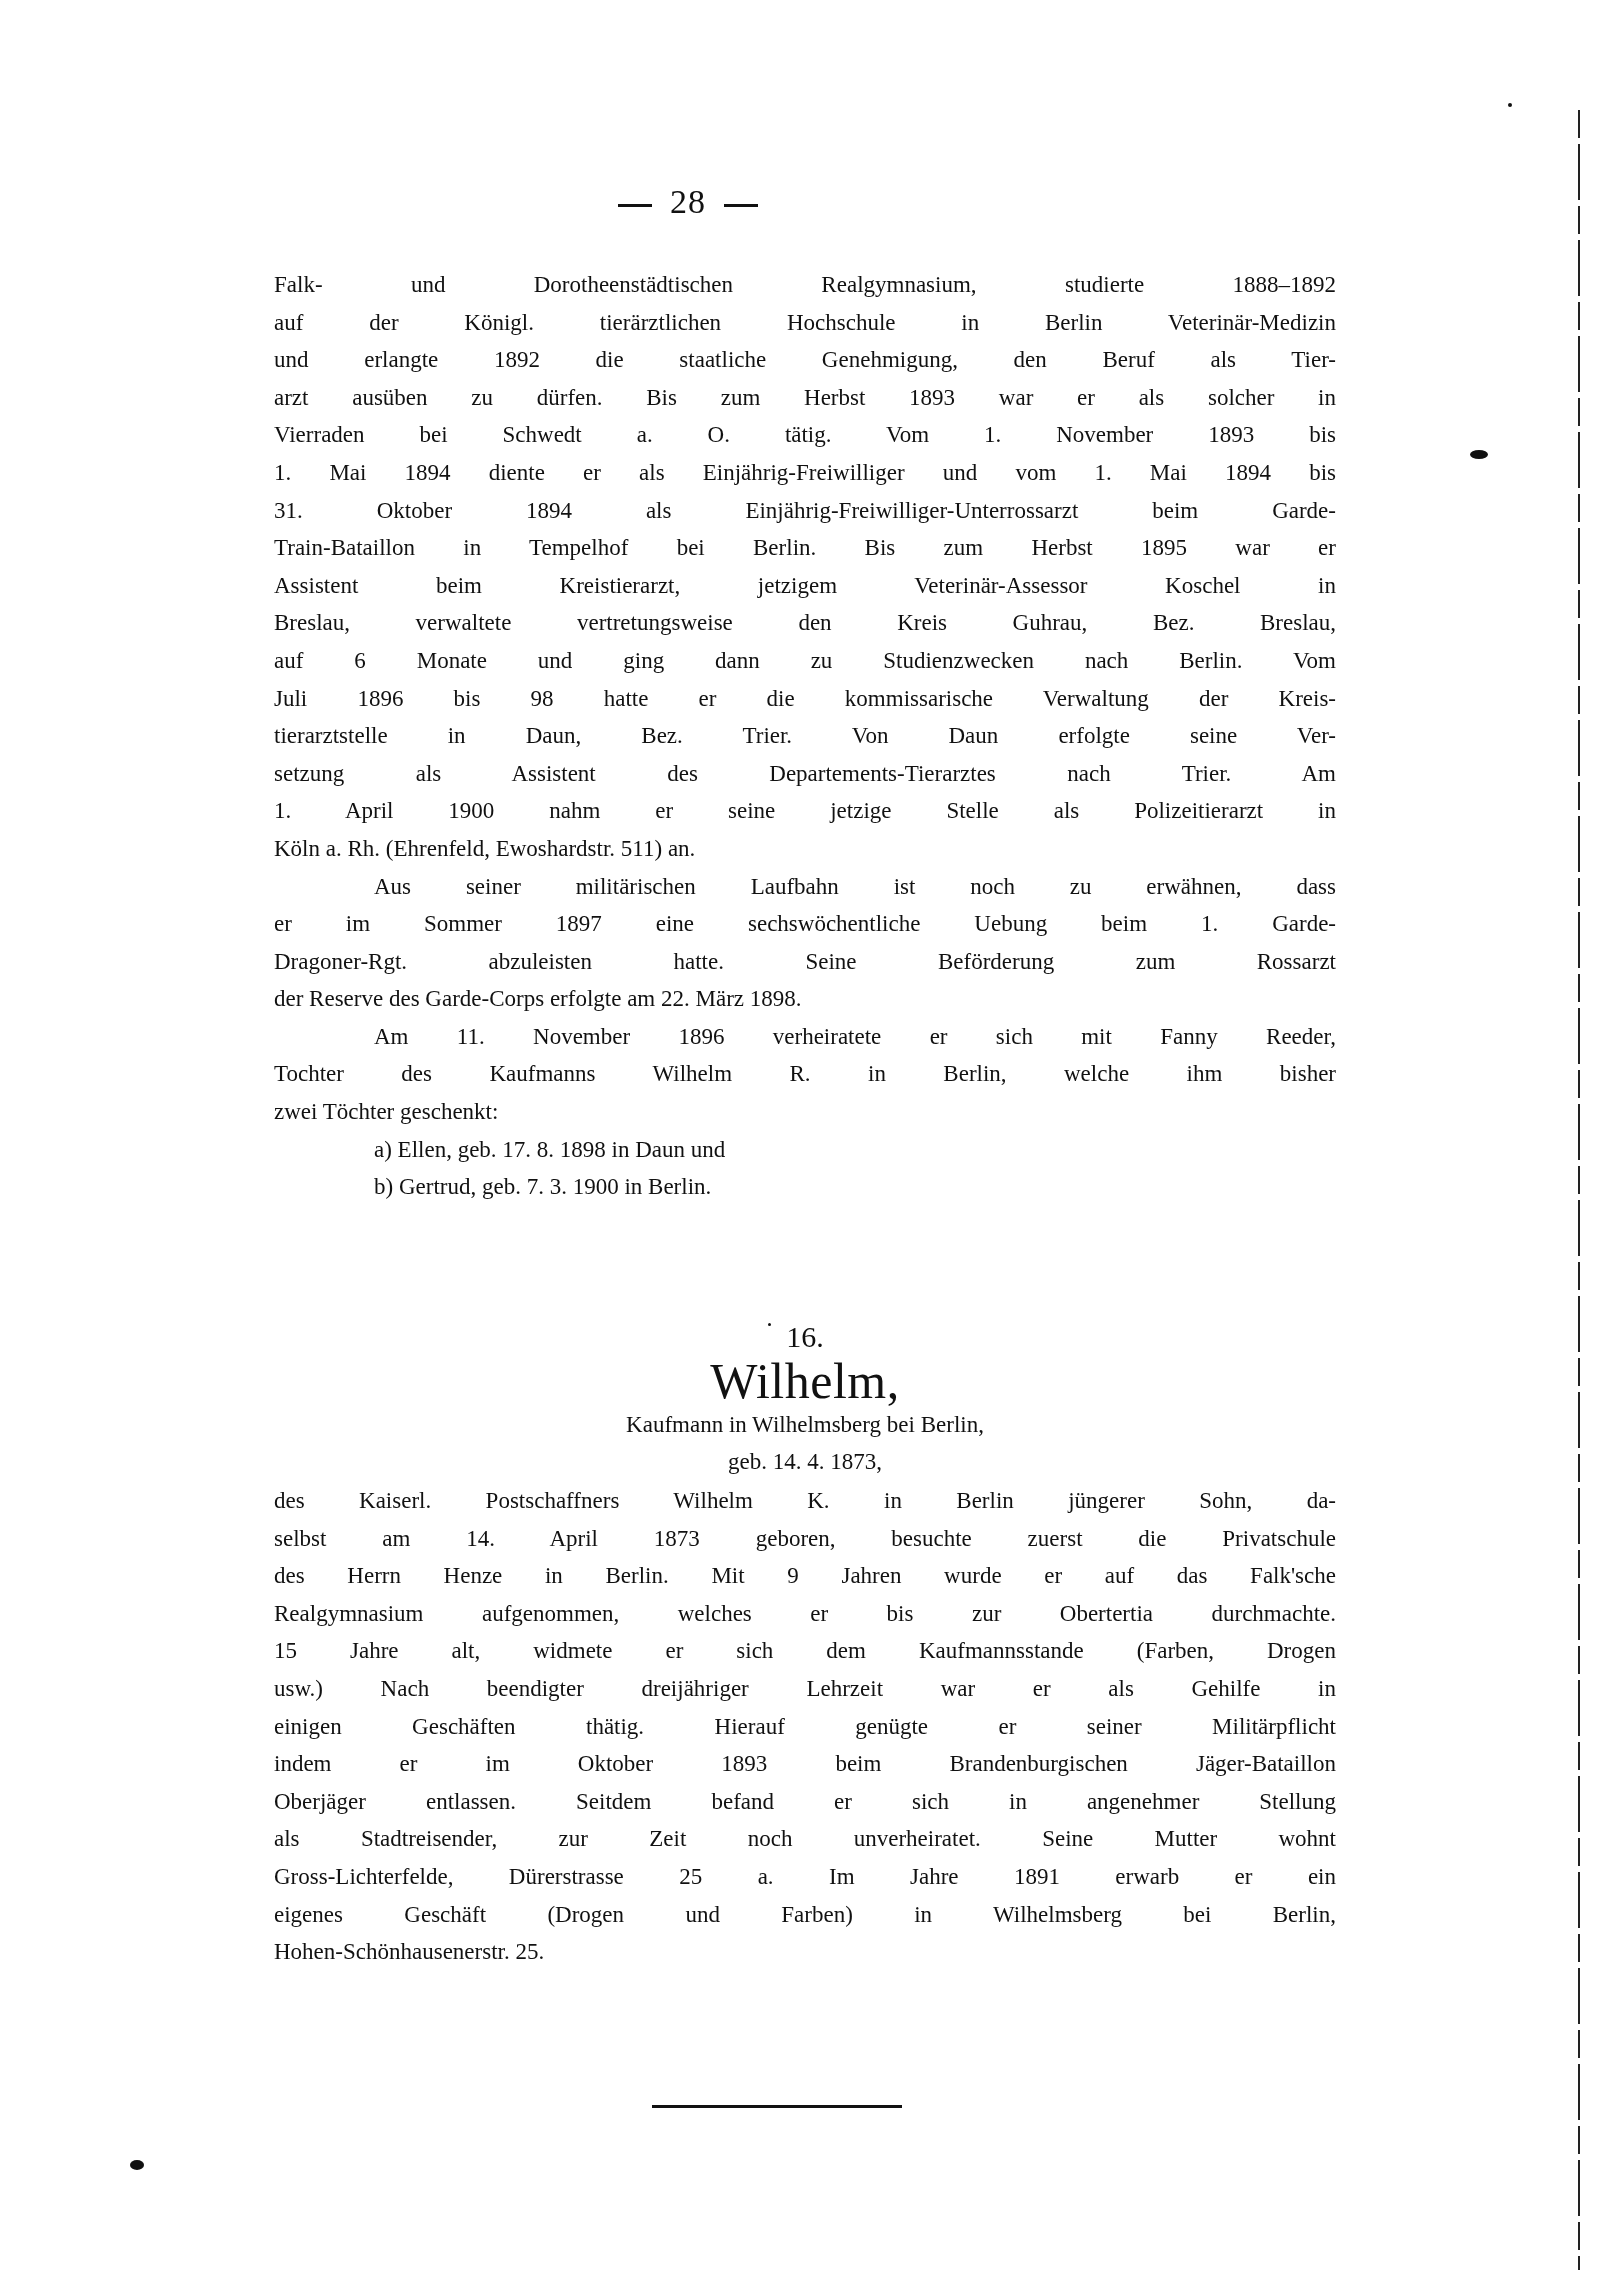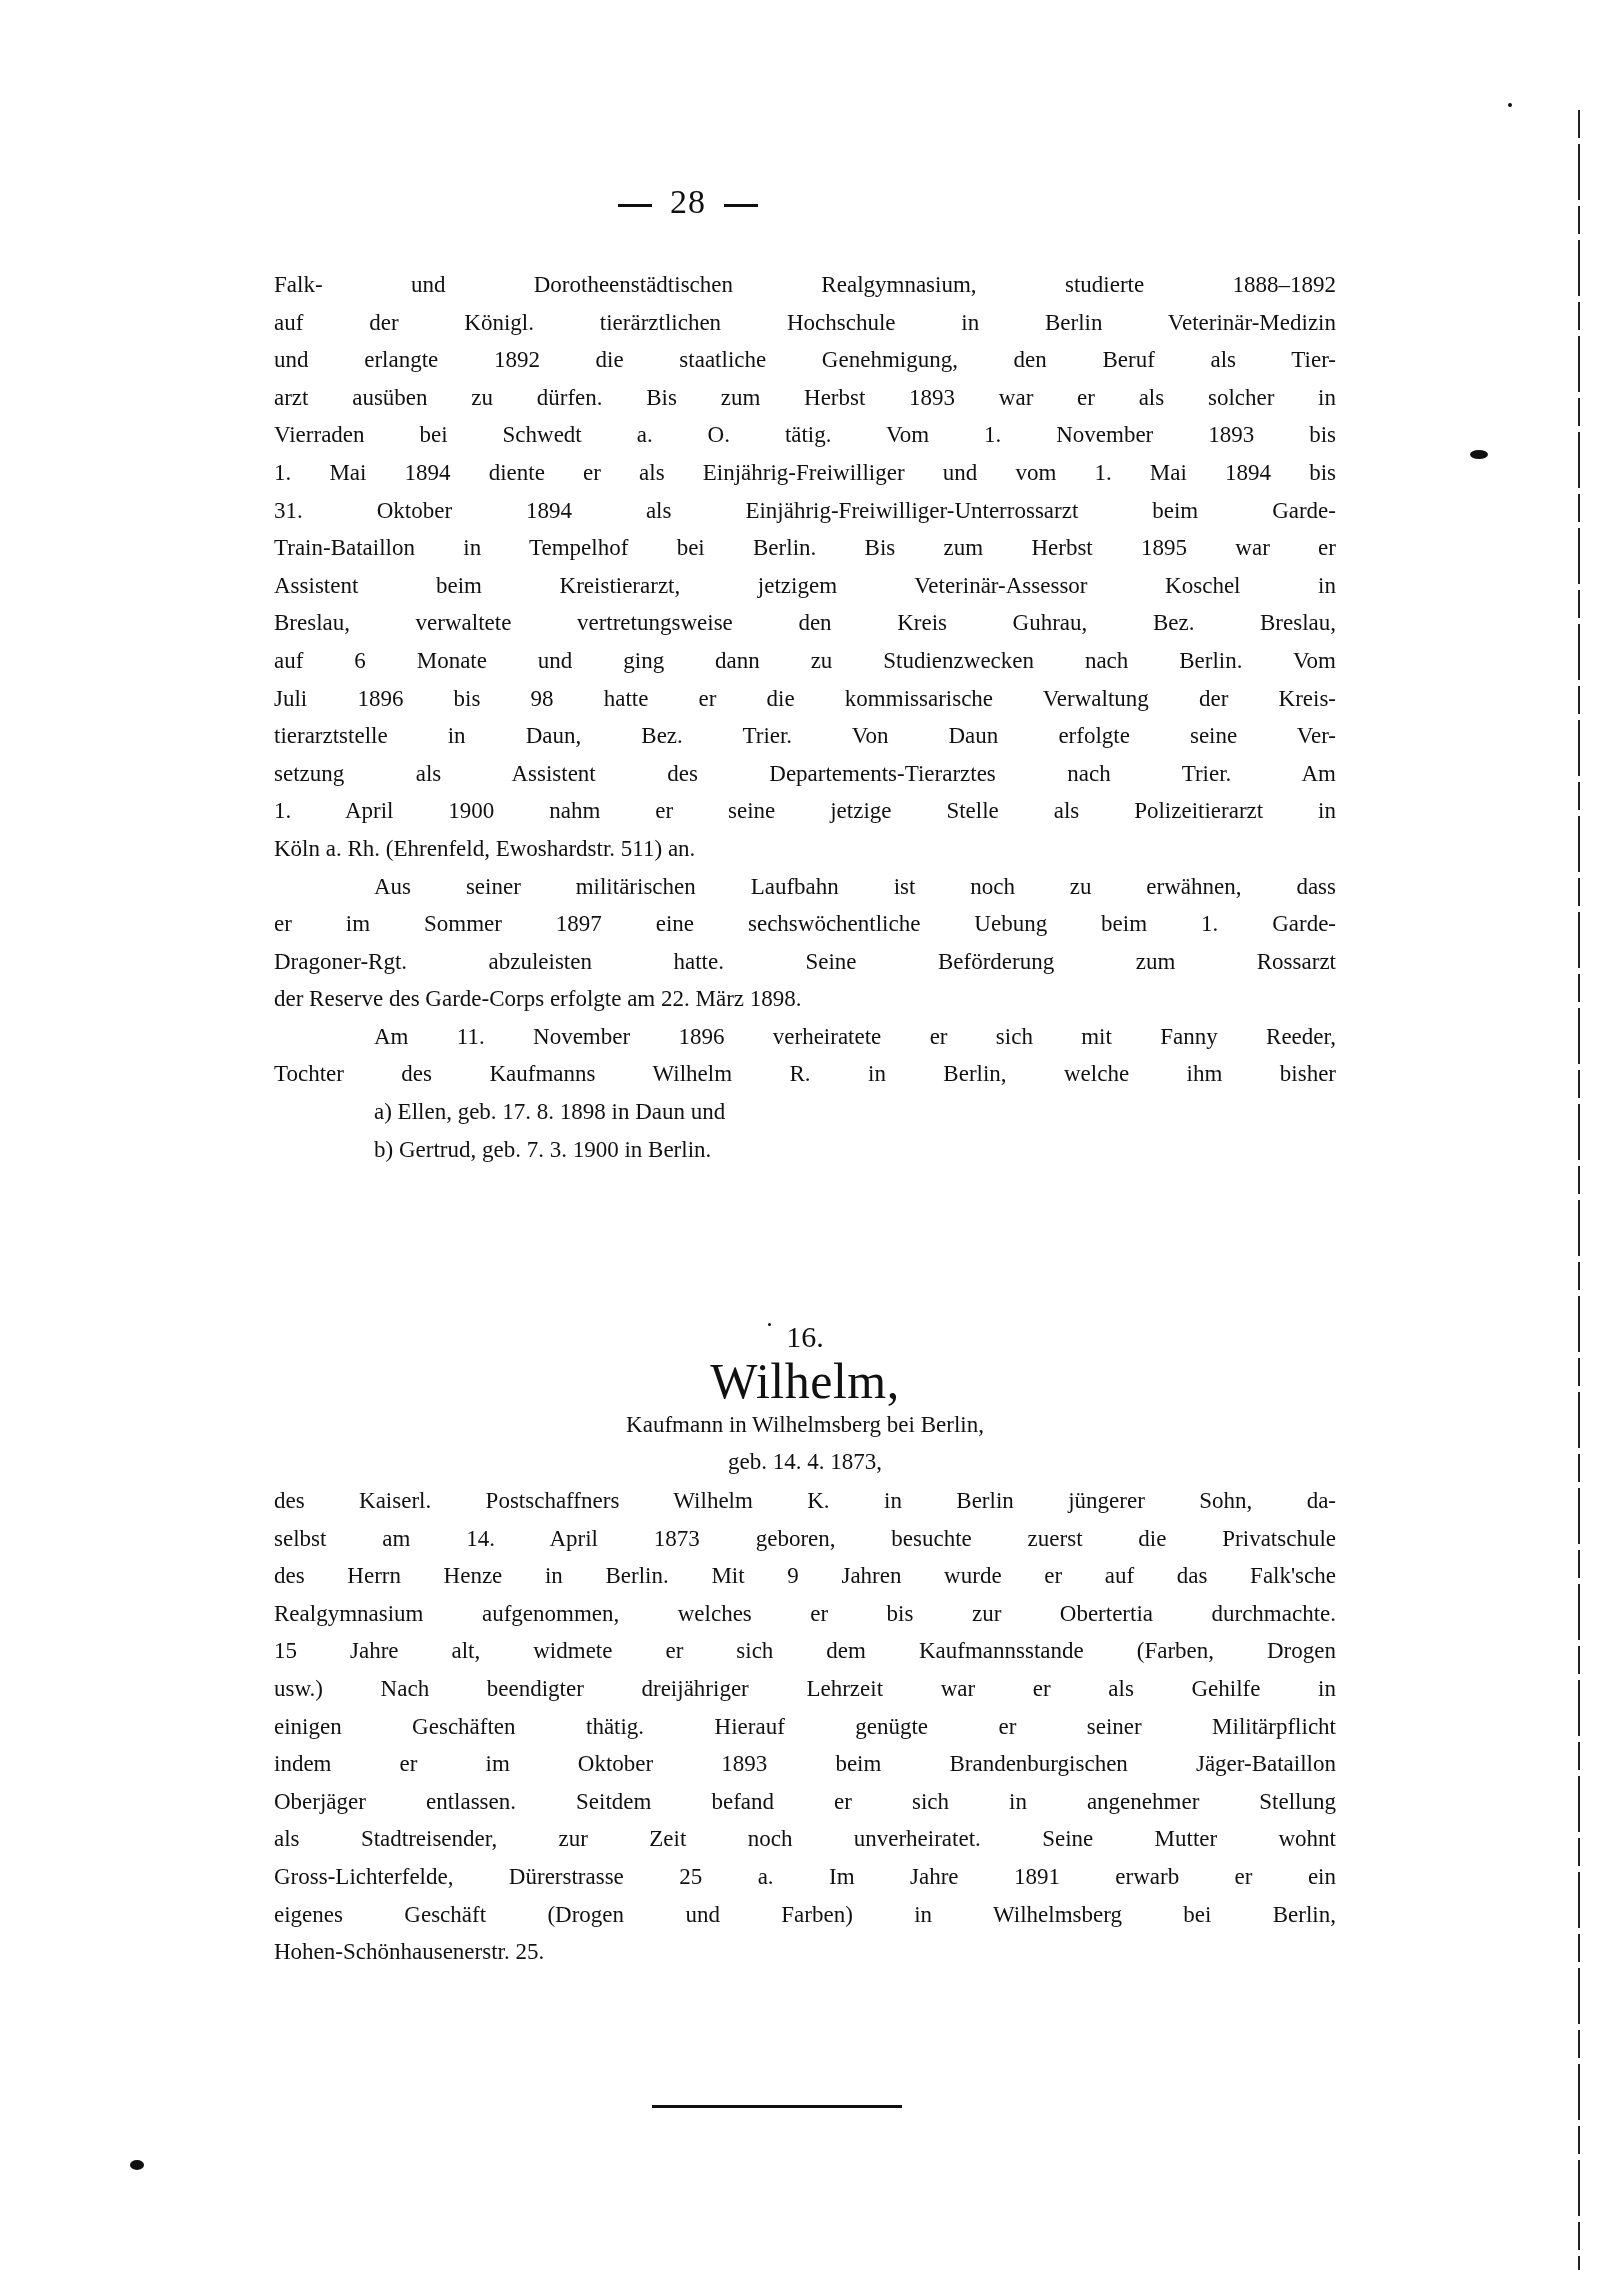--- a/index.html
+++ b/index.html
@@ -51,20 +51,21 @@
     <div class="line">1. April 1900 nahm er seine jetzige Stelle als Polizeitierarzt in</div>
     <div class="line last">Köln a. Rh. (Ehrenfeld, Ewoshardstr. 511) an.</div>
 
     <div class="line indent">Aus seiner militärischen Laufbahn ist noch zu erwähnen, dass</div>
     <div class="line">er im Sommer 1897 eine sechswöchentliche Uebung beim 1. Garde-</div>
     <div class="line">Dragoner-Rgt. abzuleisten hatte. Seine Beförderung zum Rossarzt</div>
     <div class="line last">der Reserve des Garde-Corps erfolgte am 22. März 1898.</div>
 
     <div class="line indent">Am 11. November 1896 verheiratete er sich mit Fanny Reeder,</div>
     <div class="line">Tochter des Kaufmanns Wilhelm R. in Berlin, welche ihm bisher</div>
+    <div class="line last">zwei Töchter geschenkt:</div>
 
     <div class="line list">a) Ellen, geb. 17. 8. 1898 in Daun und</div>
     <div class="line list">b) Gertrud, geb. 7. 3. 1900 in Berlin.</div>
   </div>
 
   <div class="text-block" style="top:1318px;">
     <div class="line center entry-number">16.</div>
     <div class="line center entry-name">Wilhelm,</div>
     <div class="line center">Kaufmann in Wilhelmsberg bei Berlin,</div>
     <div class="line center">geb. 14. 4. 1873,</div>

